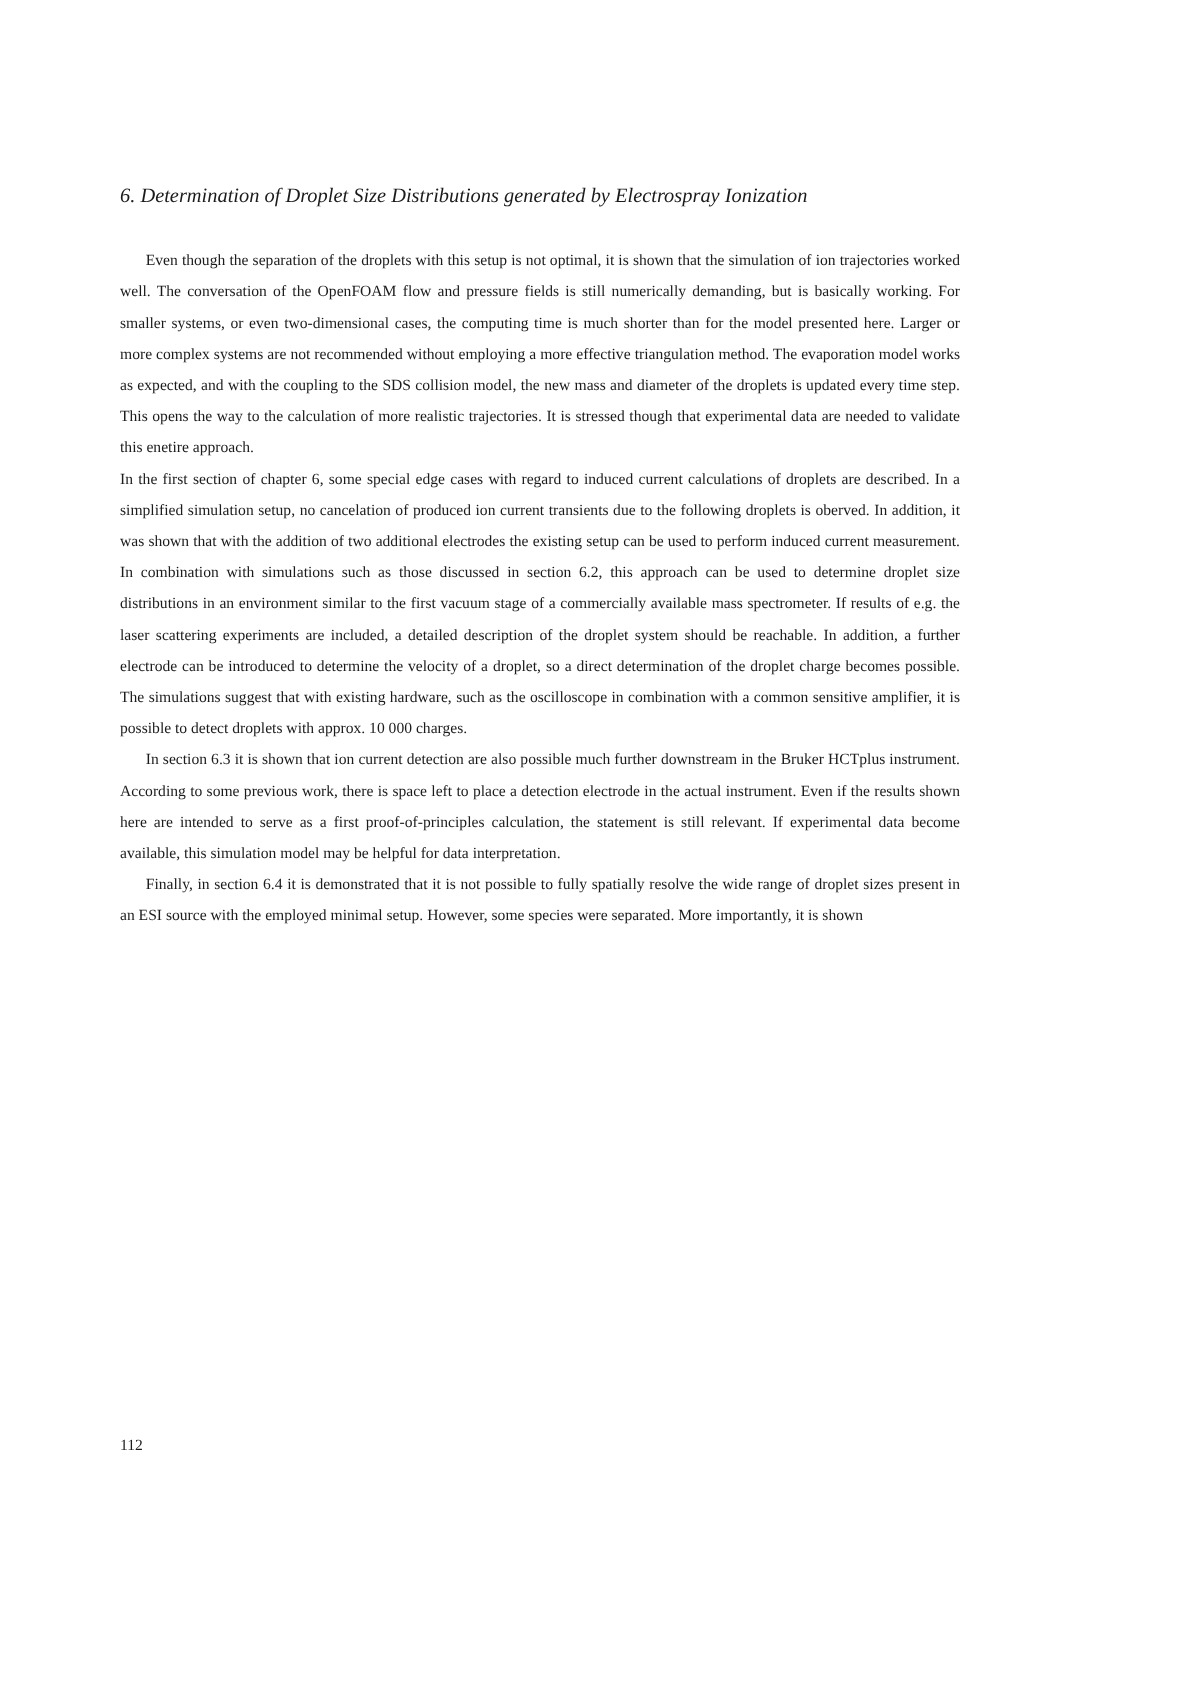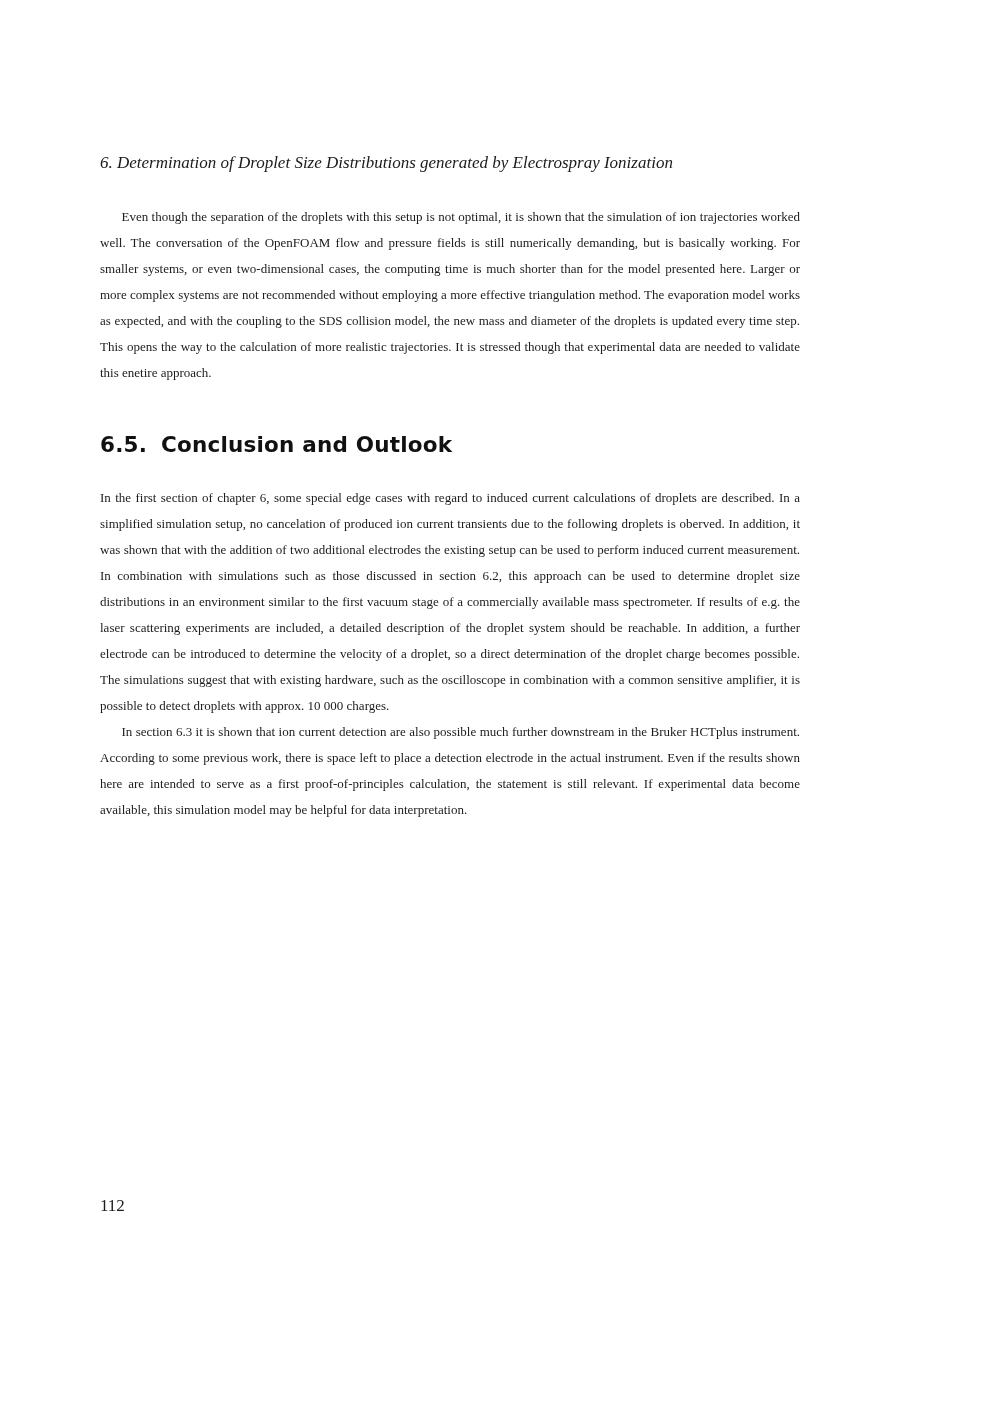--- a/index.html
+++ b/index.html
@@ -42,37 +42,35 @@
     margin: 46px 0 28px 0;
     letter-spacing: 0.2px;
   }
   h2.section-heading .sec-num {
     margin-right: 14px;
   }
   .page-number {
     position: absolute;
     left: 100px;
     top: 1196px;
-    font-size: 17px;
+    font-size: 13px;
     color: #1b1b1b;
   }
 </style>
 </head>
 <body>
 
 <div class="page">
 
   <div class="running-header">6. Determination of Droplet Size Distributions generated by Electrospray Ionization</div>
 
   <p class="body-par indent">Even though the separation of the droplets with this setup is not optimal, it is shown that the simulation of ion trajectories worked well. The conversation of the OpenFOAM flow and pressure fields is still numerically demanding, but is basically working. For smaller systems, or even two-dimensional cases, the computing time is much shorter than for the model presented here. Larger or more complex systems are not recommended without employing a more effective triangulation method. The evaporation model works as expected, and with the coupling to the SDS collision model, the new mass and diameter of the droplets is updated every time step. This opens the way to the calculation of more realistic trajectories. It is stressed though that experimental data are needed to validate this enetire approach.</p>
 
-  <h2 class="section-heading">
-    <span class="sec-num">6.5.</span><span>Conclusion and Outlook</span>
-  </h2>
 
   <p class="body-par">In the first section of chapter 6, some special edge cases with regard to induced current calculations of droplets are described. In a simplified simulation setup, no cancelation of produced ion current transients due to the following droplets is oberved. In addition, it was shown that with the addition of two additional electrodes the existing setup can be used to perform induced current measurement. In combination with simulations such as those discussed in section 6.2, this approach can be used to determine droplet size distributions in an environment similar to the first vacuum stage of a commercially available mass spectrometer. If results of e.g. the laser scattering experiments are included, a detailed description of the droplet system should be reachable. In addition, a further electrode can be introduced to determine the velocity of a droplet, so a direct determination of the droplet charge becomes possible. The simulations suggest that with existing hardware, such as the oscilloscope in combination with a common sensitive amplifier, it is possible to detect droplets with approx. 10 000 charges.</p>
 
   <p class="body-par indent">In section 6.3 it is shown that ion current detection are also possible much further downstream in the Bruker HCTplus instrument. According to some previous work, there is space left to place a detection electrode in the actual instrument. Even if the results shown here are intended to serve as a first proof-of-principles calculation, the statement is still relevant. If experimental data become available, this simulation model may be helpful for data interpretation.</p>
 
+  <p class="body-par indent">Finally, in section 6.4 it is demonstrated that it is not possible to fully spatially resolve the wide range of droplet sizes present in an ESI source with the employed minimal setup. However, some species were separated. More importantly, it is shown</p>
 
   <div class="page-number">112</div>
 
 </div>
 
 </body></html>

